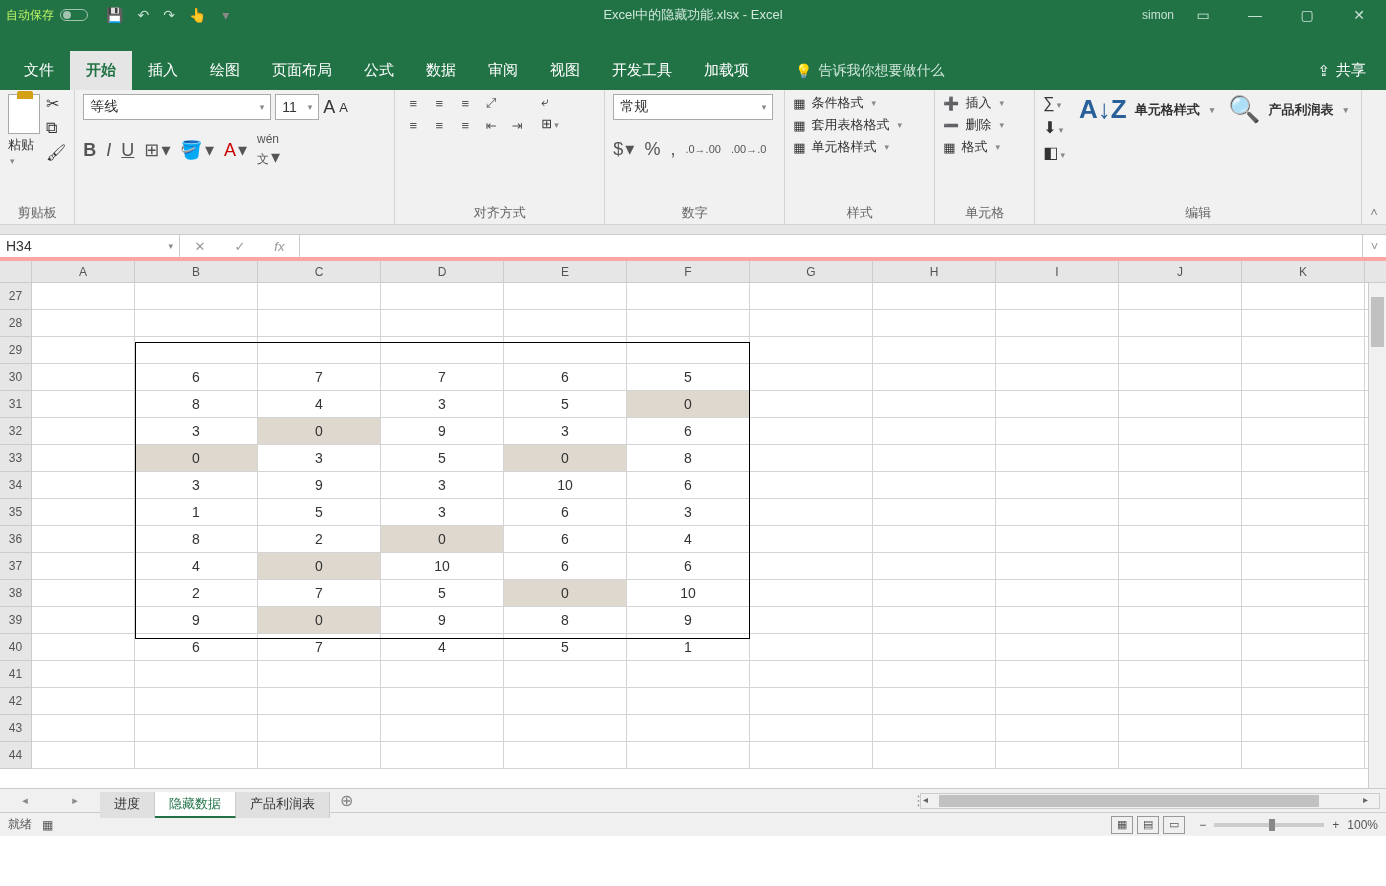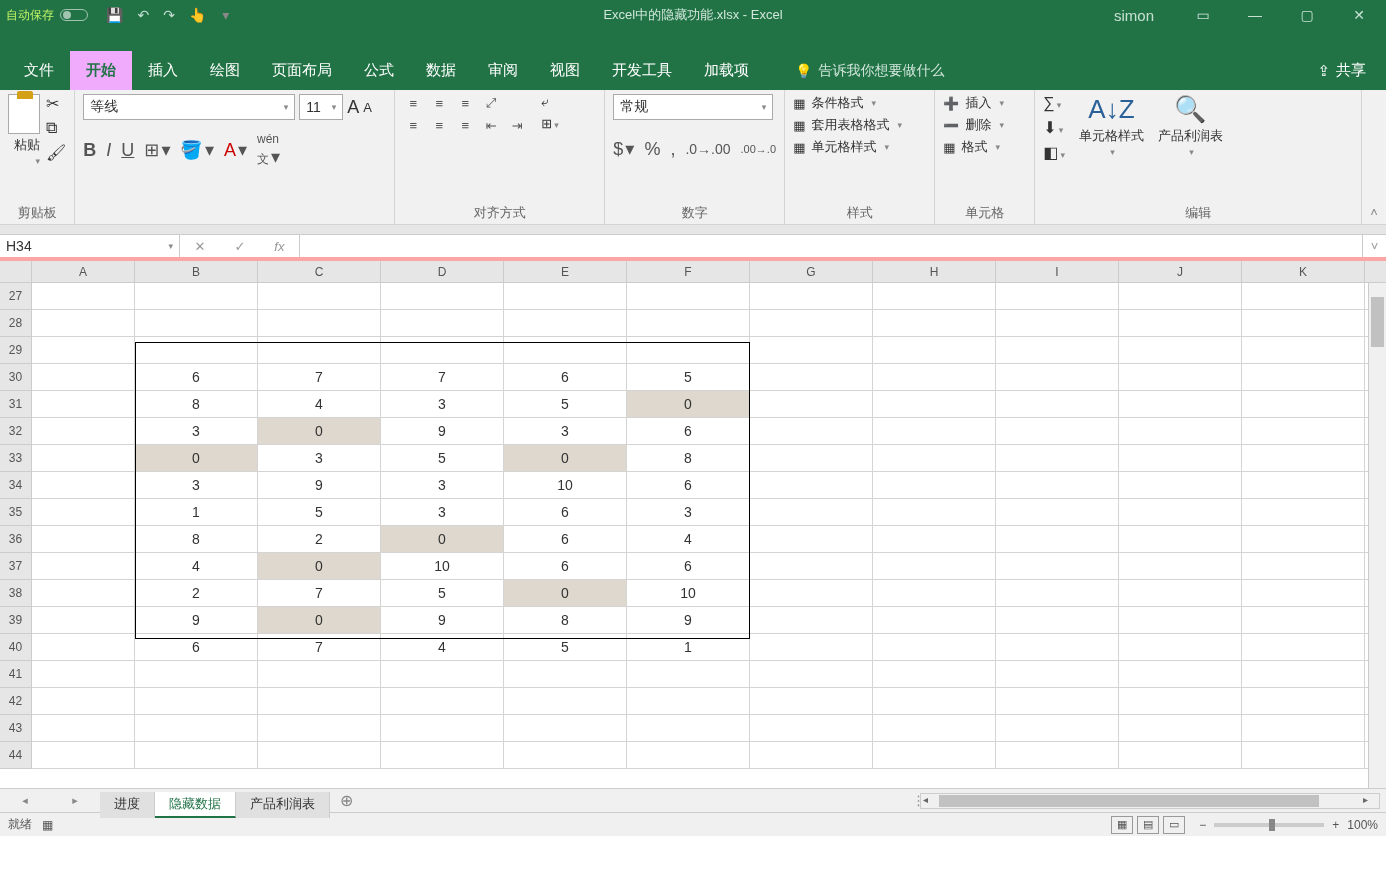--- a/index.html
+++ b/index.html
@@ -7,44 +7,44 @@
 
 
 .title-bar { height: 30px; background: #217346; display: flex; align-items: center; color: #c6e0d4; position: relative; }
 .title-bar .autosave { margin-left: 6px; font-size: 12px; color: #bef264; }
 .title-bar .toggle { display: inline-block; width: 28px; height: 12px; border: 1px solid #a0c4b0; border-radius: 6px; margin: 0 6px; position: relative; }
 .title-bar .toggle::after { content: ""; position: absolute; width: 8px; height: 8px; border-radius: 50%; background: #a0c4b0; top: 1px; left: 2px; }
 .title-bar .qat { display: flex; gap: 14px; margin-left: 12px; align-items: center; }
 .title-bar .qat span { font-size: 14px; cursor: pointer; }
 .title-bar .center { position: absolute; left: 50%; transform: translateX(-50%); font-size: 13px; color: #d0e6da; }
 .title-bar .right { margin-left: auto; display: flex; align-items: center; gap: 6px; margin-right: 4px; }
-.title-bar .right .user { font-size: 15px; margin-right: 20px; }
+.title-bar .right .user { font-size: 12px; }
 .title-bar .right .wbtn { width: 46px; height: 30px; display: flex; align-items: center; justify-content: center; font-size: 14px; }
 
 
 .ribbon-tabs { height: 60px; background: #217346; display: flex; align-items: flex-end; padding-left: 8px; color: #fff; position: relative; }
 .ribbon-tabs .tab { padding: 10px 16px; font-size: 15px; cursor: pointer; }
-.ribbon-tabs .tab.active { background: #f0abfc; color: #217346; font-weight: bold; margin-top: 8px; }
+.ribbon-tabs .tab.active { background: #e5e5e5; color: #217346; font-weight: bold; margin-top: 8px; }
 .ribbon-tabs .tellme { display: flex; align-items: center; gap: 6px; margin-left: 30px; padding: 10px 0; font-size: 14px; color: #d0e6da; }
 .ribbon-tabs .share { margin-left: auto; margin-right: 14px; padding: 10px 6px; font-size: 15px; display: flex; align-items: center; gap: 6px; }
 
 
 .ribbon { height: 135px; background: #f1f1f1; border-bottom: 1px solid #d4d4d4; display: flex; }
 .group { border-right: 1px solid #d4d4d4; padding: 4px 8px 2px; display: flex; flex-direction: column; justify-content: space-between; }
 .group-label { text-align: center; font-size: 13px; color: #666; margin-top: 2px; position: relative; }
 .group-body { display: flex; align-items: flex-start; gap: 6px; flex: 1; }
 
-.clipboard .paste-big { display: flex; flex-direction: column; align-items: flex-end; gap: 2px; cursor: pointer; }
+.clipboard .paste-big { display: flex; flex-direction: column; align-items: flex-start; gap: 2px; cursor: pointer; }
 .clipboard .paste-big .icon { width: 32px; height: 40px; background: #fff; border: 1px solid #aaa; position: relative; }
 .clipboard .paste-big .icon::before { content: ""; position: absolute; top: -4px; left: 8px; width: 16px; height: 8px; background: #d4a017; border-radius: 2px 2px 0 0; }
 .clipboard .side { display: flex; flex-direction: column; gap: 6px; }
 .clipboard .side span { font-size: 16px; cursor: pointer; }
 
 .font-row { display: flex; gap: 4px; align-items: center; }
-.font-name { width: 212px; height: 26px; border: 1px solid #aaa; background: #fff; padding: 2px 6px; font-size: 14px; display: flex; align-items: center; justify-content: space-between; }
+.font-name { width: 188px; height: 26px; border: 1px solid #aaa; background: #fff; padding: 2px 6px; font-size: 14px; display: flex; align-items: center; justify-content: space-between; }
 .font-size { width: 44px; height: 26px; border: 1px solid #aaa; background: #fff; padding: 2px 6px; font-size: 14px; display: flex; align-items: center; justify-content: space-between; }
 .aa { font-size: 18px; cursor: pointer; }
 .aa.small { font-size: 13px; }
 .btn-row { display: flex; gap: 10px; margin-top: 6px; align-items: center; }
 .btn-row span { font-size: 18px; cursor: pointer; color: #555; }
 .bold { font-weight: bold; }
 .italic { font-style: italic; }
 .underline { text-decoration: underline; }
 
 .align-grid { display: flex; flex-direction: column; gap: 4px; }
@@ -53,21 +53,21 @@
 
 .num-group .combo { width: 160px; height: 26px; border: 1px solid #aaa; background: #fff; padding: 2px 6px; font-size: 14px; display: flex; align-items: center; justify-content: space-between; margin-bottom: 6px; }
 
 .styles-col { display: flex; flex-direction: column; gap: 4px; }
 .styles-col .item { display: flex; align-items: center; gap: 6px; font-size: 13px; cursor: pointer; }
 .cells-col { display: flex; flex-direction: column; gap: 4px; }
 .cells-col .item { display: flex; align-items: center; gap: 6px; font-size: 13px; cursor: pointer; }
 
 .edit-group { display: flex; gap: 14px; align-items: flex-start; }
 .edit-col { display: flex; flex-direction: column; gap: 6px; font-size: 16px; }
-.edit-big { display: flex; flex-direction: column; align-items: center; gap: 2px; font-size: 13px; cursor: pointer; }
+.edit-big { display: flex; align-items: center; gap: 8px; font-size: 13px; cursor: pointer; font-weight: bold; }
 .edit-big .bi { font-size: 26px; }
 
 
 .namebox-row { height: 26px; border-bottom: 4px solid #fca5a5; background: #fff; display: flex; }
 .namebox { width: 180px; border-right: 1px solid #ccc; display: flex; align-items: center; padding: 0 6px; font-size: 14px; justify-content: space-between; }
 .fx-icons { width: 120px; display: flex; align-items: center; justify-content: space-around; border-right: 1px solid #ccc; color: #999; }
 .fx-icons span { cursor: pointer; }
 .formula-bar { flex: 1; padding: 0 6px; display: flex; align-items: center; }
 .formula-expand { width: 24px; border-left: 1px solid #ccc; display: flex; align-items: center; justify-content: center; color: #999; cursor: pointer; }
 
@@ -235,21 +235,21 @@
   <div class="group num-group" style="width:180px">
     <div class="group-body" style="flex-direction:column">
       <div class="combo">
           <span>常规</span>
           <span class="drop">▾</span>
         </div>
       <div class="btn-row">
         <span>$<span class="drop">▾</span></span>
         <span>%</span>
         <span>,</span>
-        <span style="font-size:14px">.0→.00</span>
+        <span style="font-size:11px">.0→.00</span>
         <span style="font-size:11px">.00→.0</span>
       </div>
     </div>
     <div class="group-label">数字</div>
   </div>
 
   <div class="group" style="width:150px">
     <div class="group-body">
       <div class="styles-col">
         <div class="item">

